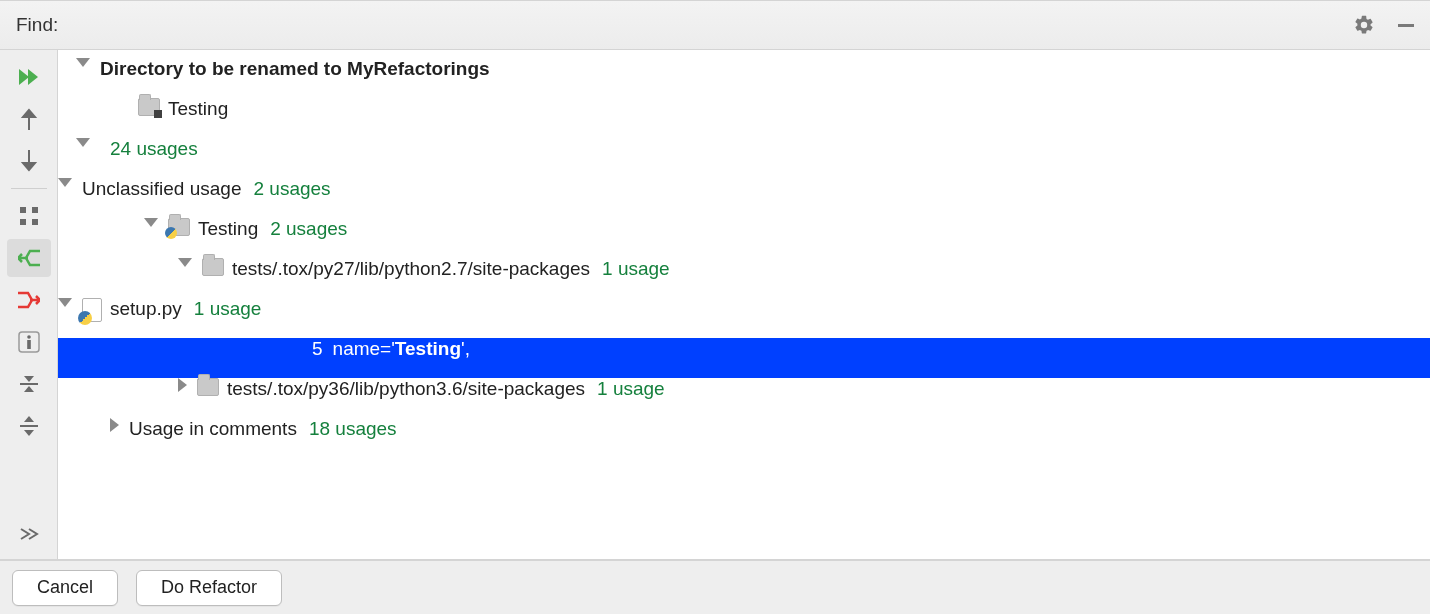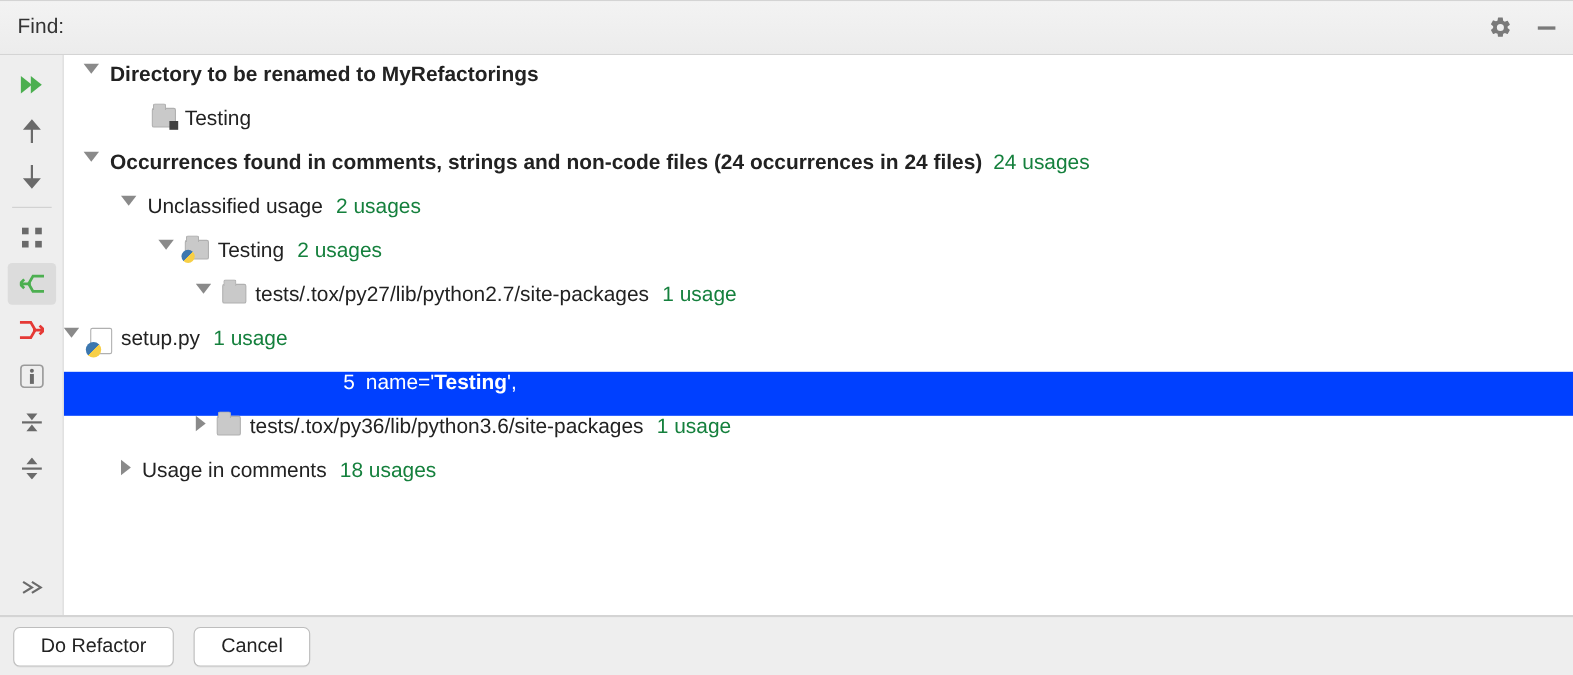--- a/index.html
+++ b/index.html
@@ -289,25 +289,24 @@
       <span class="bold">Directory to be renamed to MyRefactorings</span>
     </div>
 
     <div class="tree-row" style="padding-left:80px;">
       <span class="dir-icon marked"></span>
       <span>Testing</span>
     </div>
 
     <div class="tree-row" style="padding-left:18px;">
       <span class="disclosure open"></span>
-      <span class="bold">Occurrences found in comments, strings and non-code files  (24 occurrences in 24 files)</span>
       <span class="muted" style="margin-left:10px;">24 usages</span>
     </div>
 
-    <div class="tree-row" style="padding-left:52px;">
+    <div class="tree-row" style="">
       <span class="disclosure open"></span>
       <span>Unclassified usage</span>
       <span class="muted" style="margin-left:12px;">2 usages</span>
     </div>
 
     <div class="tree-row" style="padding-left:86px;">
       <span class="disclosure open"></span>
       <span class="dir-icon python"></span>
       <span>Testing</span>
       <span class="muted" style="margin-left:12px;">2 usages</span>
@@ -345,15 +344,15 @@
     <div class="tree-row" style="padding-left:52px;">
       <span class="disclosure closed"></span>
       <span>Usage in comments</span>
       <span class="muted" style="margin-left:12px;">18 usages</span>
     </div>
 
   </div>
 </div>
 
 <div class="footer-bar">
+  <button class="btn">Cancel</button>
   <button class="btn">Do Refactor</button>
-  <button class="btn">Cancel</button>
 </div>
 
 </body></html>

